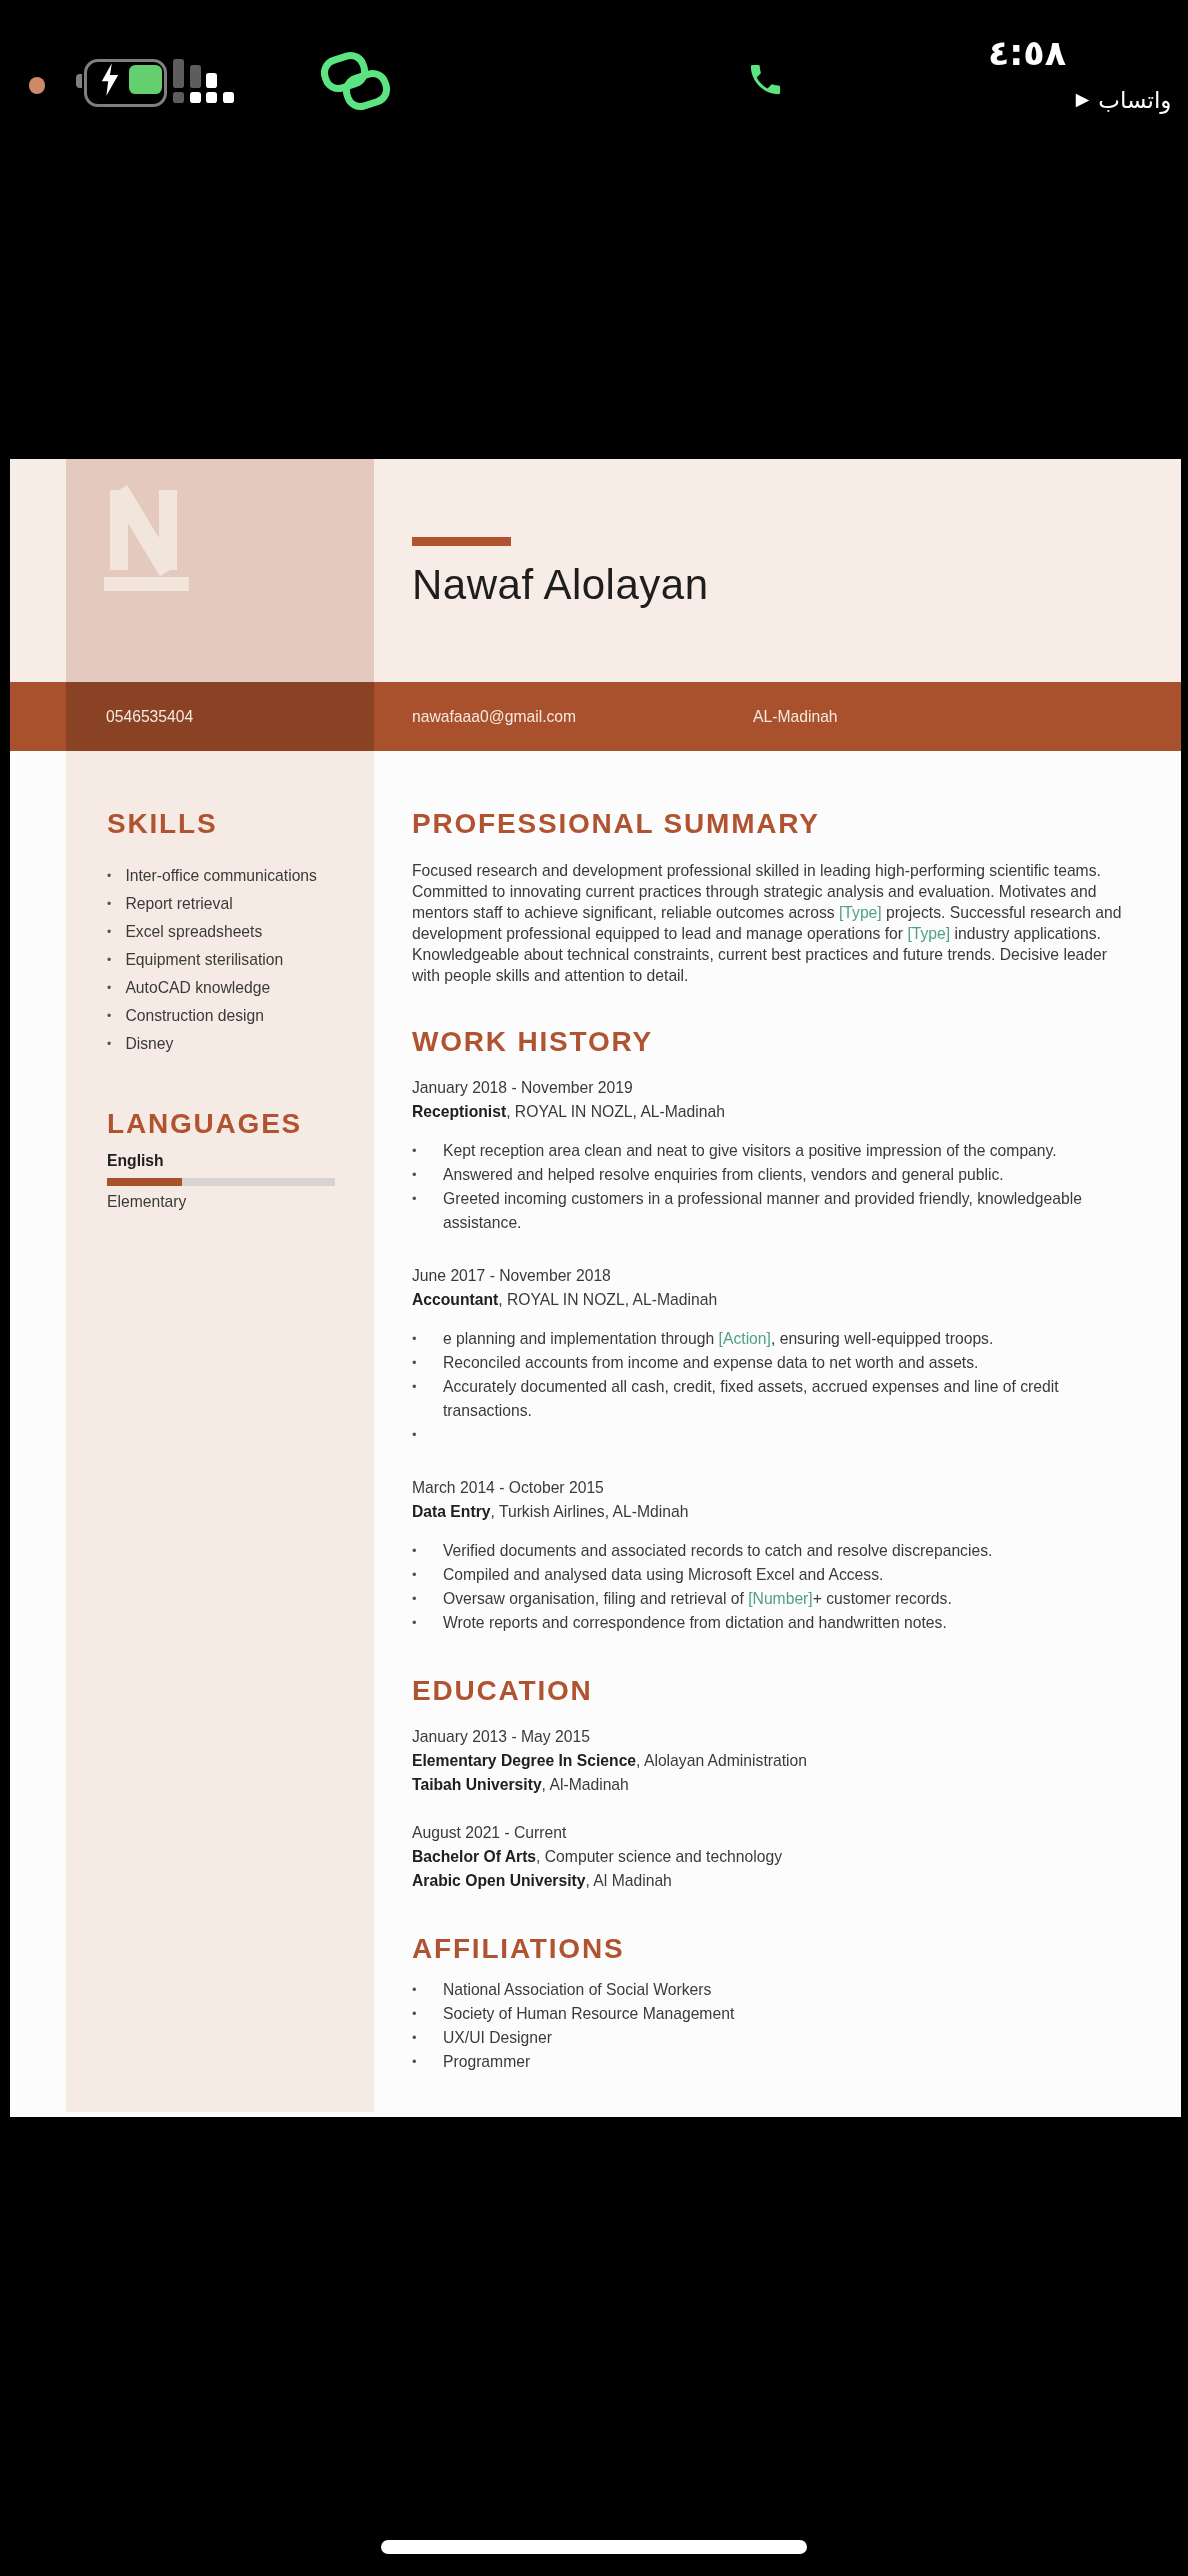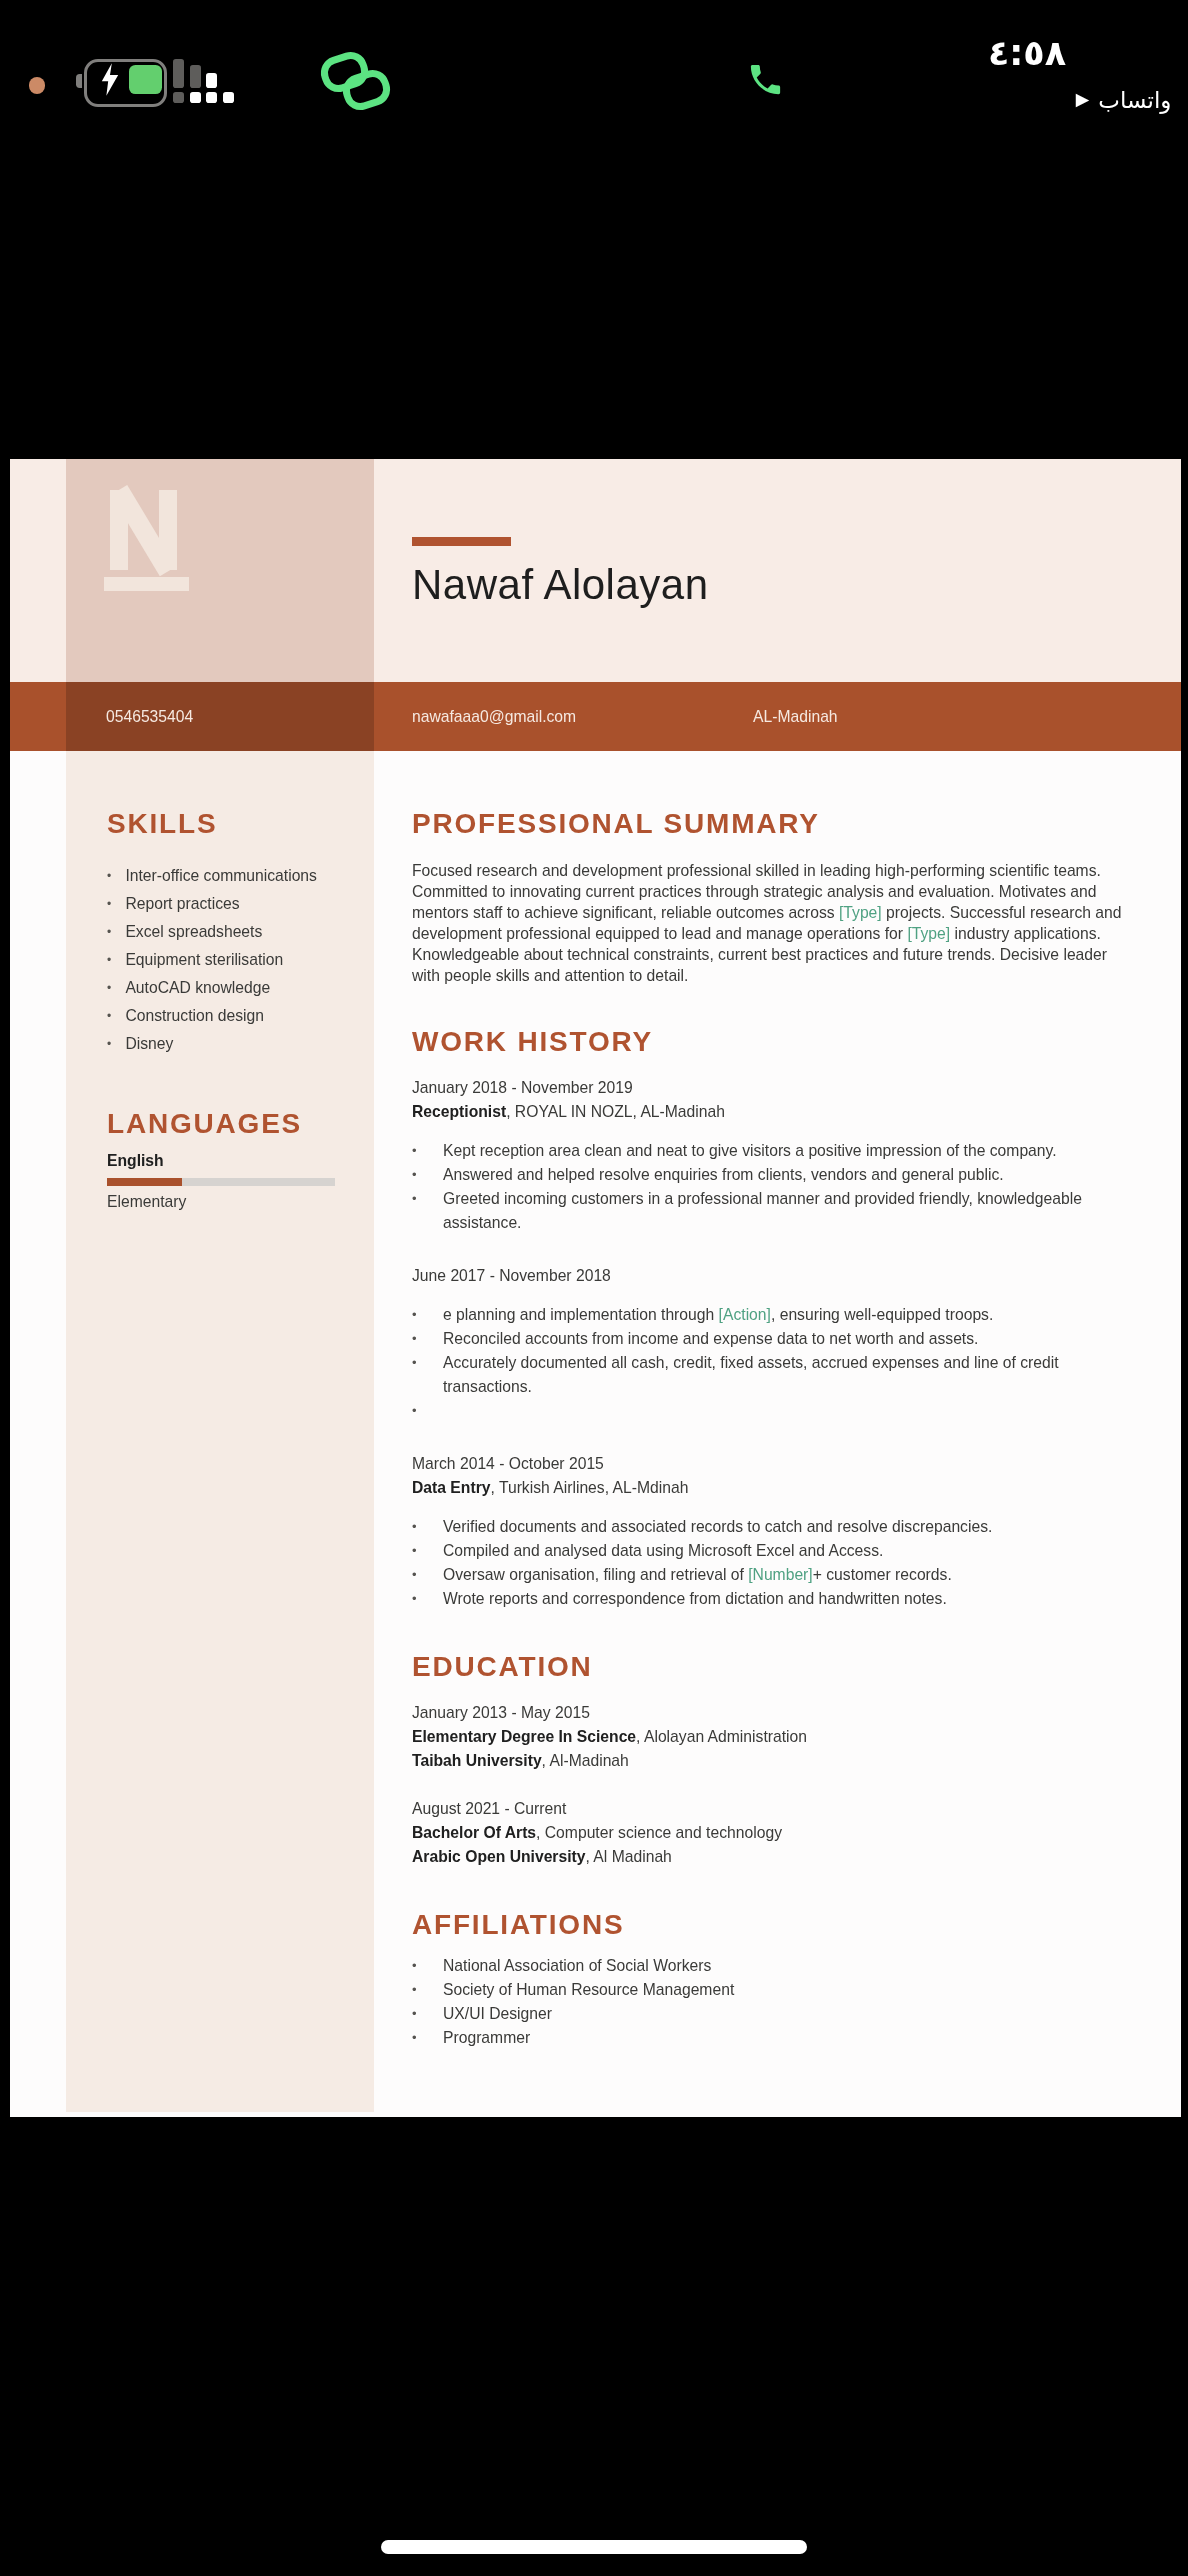--- a/index.html
+++ b/index.html
@@ -157,21 +157,21 @@
 
       <div class="side-col">
         <h2>SKILLS</h2>
         <ul class="skills-list">
             <li>
               <span class="dot">•</span>
               <span><span>Inter-office communications</span></span>
             </li>
             <li>
               <span class="dot">•</span>
-              <span><span>Report practices</span></span>
+              <span><span>Report retrieval</span></span>
             </li>
             <li>
               <span class="dot">•</span>
               <span><span>Excel spreadsheets</span></span>
             </li>
             <li>
               <span class="dot">•</span>
               <span><span>Equipment sterilisation</span></span>
             </li>
             <li>
@@ -216,20 +216,21 @@
                 </li>
                 <li>
                   <span class="dot">•</span>
                   <span><span>Greeted incoming customers in a professional manner and provided friendly, knowledgeable assistance.</span></span>
                 </li>
               </ul>
   </div>
 
   <div class="job">
     <div class="job-dates">June 2017 - November 2018</div>
+    <div class="job-title"><b class="job-role">Accountant</b><span class="job-company">, ROYAL IN NOZL, AL-Madinah</span></div>
     <ul class="blist">
                 <li>
                   <span class="dot">•</span>
                   <span><span>e planning and implementation through </span><span class="accent">[Action]</span><span>, ensuring well-equipped troops.</span></span>
                 </li>
                 <li>
                   <span class="dot">•</span>
                   <span><span>Reconciled accounts from income and expense data to net worth and assets.</span></span>
                 </li>
                 <li>

